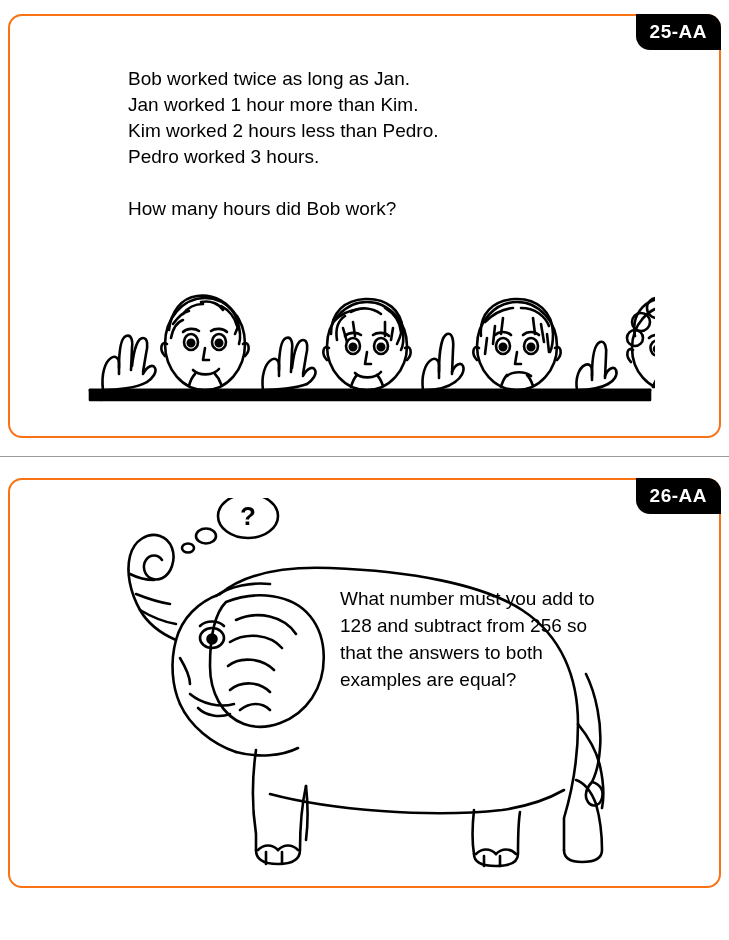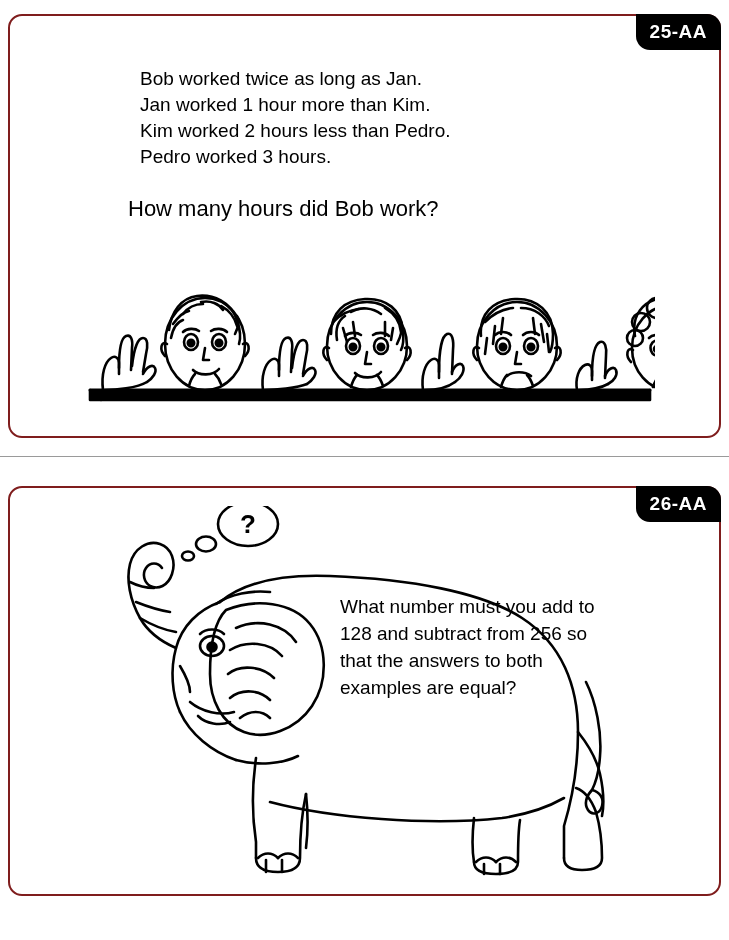--- a/index.html
+++ b/index.html
@@ -23,29 +23,29 @@
 
   
   .card {
     position: absolute;
     left: 8px;
     width: 713px;
     background: #ffffff;
   }
   .card-frame {
     position: relative;
-    border: 2px solid #7f1d1d;
+    border: 2px solid #f97316;
     border-radius: 14px;
     background: #ffffff;
     overflow: visible;
     box-sizing: border-box;
   }
   .card-1 { top: 14px; }
   .card-1 .card-frame { height: 424px; }
-  .card-2 { top: 478px; margin-top: 8px; }
+  .card-2 { top: 478px; }
   .card-2 .card-frame { height: 410px; }
 
   
   .badge {
     position: absolute;
     top: -2px;
     right: -2px;
     background: #000000;
     color: #ffffff;
     font-weight: bold;
@@ -53,32 +53,32 @@
     letter-spacing: 0.5px;
     padding: 8px 14px 9px 14px;
     border-top-right-radius: 14px;
     border-bottom-left-radius: 14px;
     line-height: 1;
   }
 
   
   .problem-text {
     position: absolute;
-    left: 130px;
+    left: 118px;
     top: 50px;
     font-size: 19px;
     line-height: 26px;
     color: #000;
     white-space: pre-line;
   }
   .problem-question {
     position: absolute;
     left: 118px;
     top: 180px;
-    font-size: 22px;
+    font-size: 19px;
     line-height: 26px;
     color: #000;
   }
 
   .elephant-text {
     position: absolute;
     left: 330px;
     top: 105px;
     width: 280px;
     font-size: 19px;

